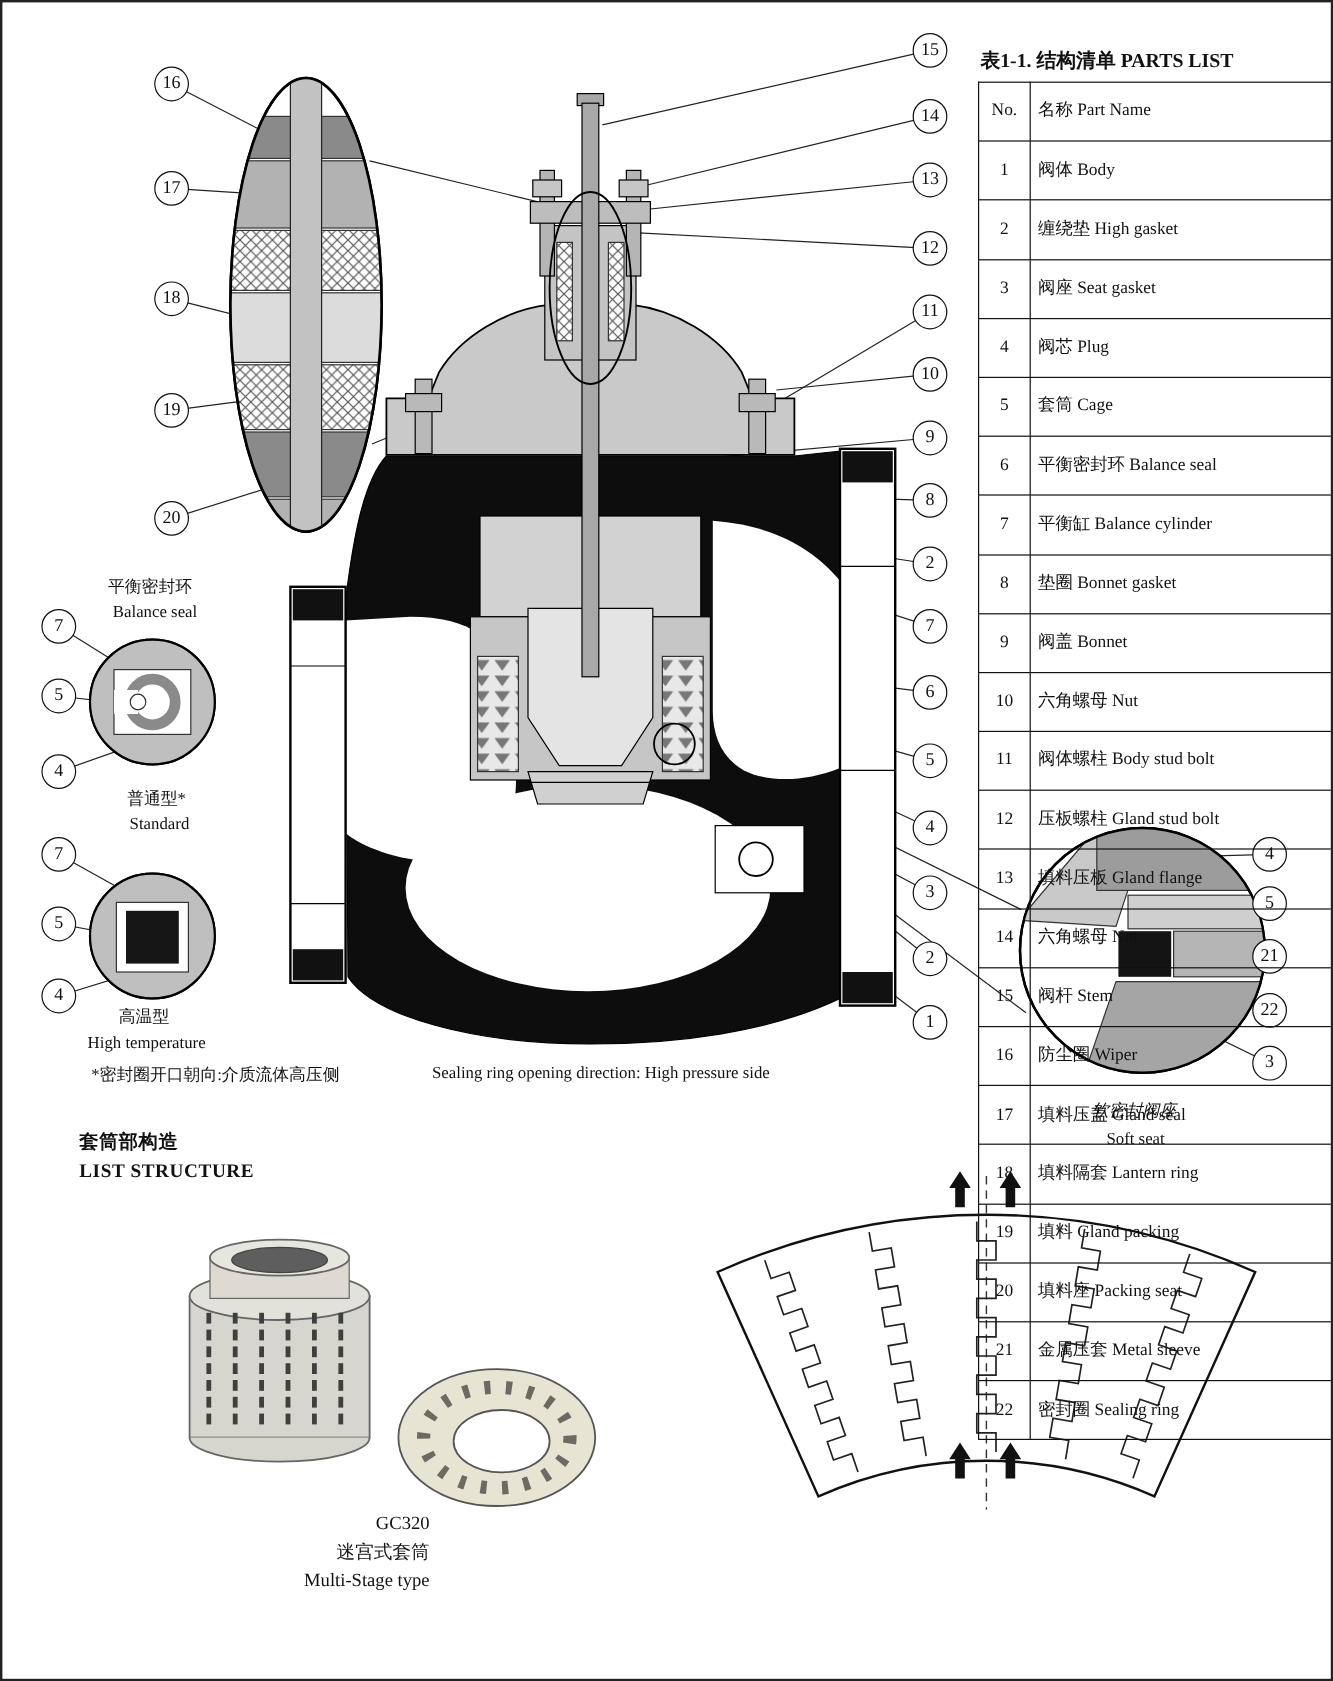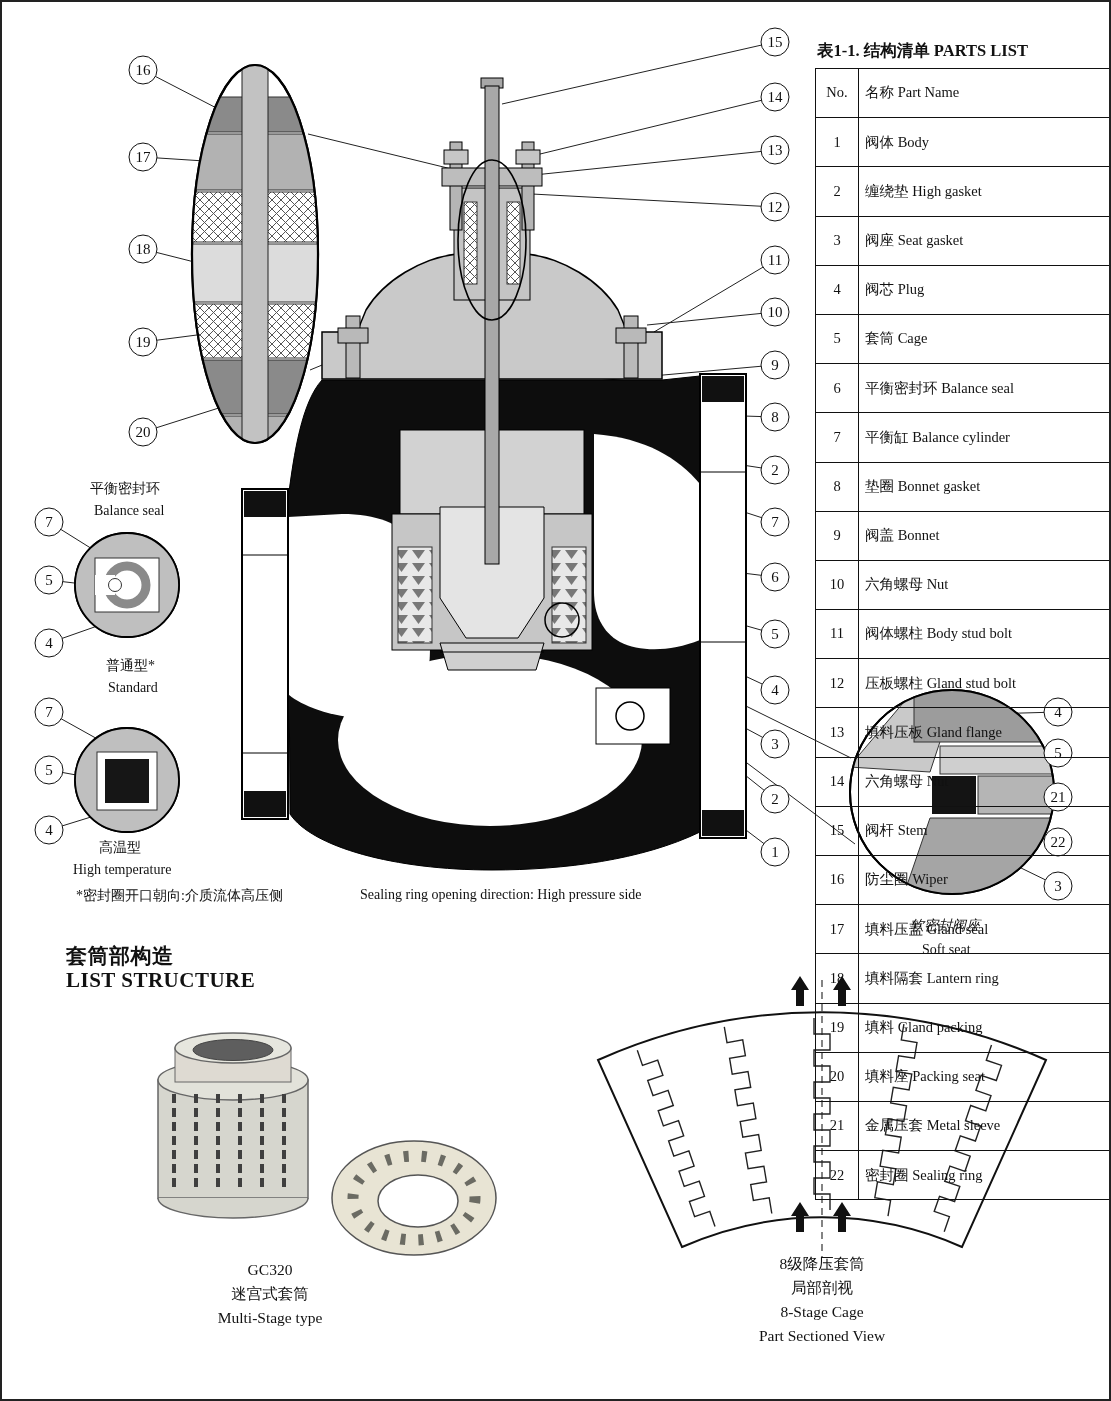--- a/index.html
+++ b/index.html
@@ -3,35 +3,35 @@
 <meta charset="utf-8">
 <style>
   html,body{margin:0;padding:0;background:#fff;}
   .canvas{
     position:relative;width:1111px;height:1401px;background:#fff;
     font-family:"Liberation Serif","DejaVu Serif",serif;color:#111;
     overflow:hidden;border:2px solid #222;box-sizing:border-box;
   }
   .diagram{position:absolute;left:0;top:0;z-index:1;}
   .lbl{position:absolute;font-size:14px;white-space:nowrap;z-index:2;}
-  .lbl.b{font-weight:bold;font-size:21px;letter-spacing:.5px;}
+  .lbl.b{font-weight:bold;font-size:16px;letter-spacing:.5px;}
   .callout{
     position:absolute;width:27px;height:27px;border:1.6px solid #111;border-radius:50%;
     background:#fff;display:flex;align-items:center;justify-content:center;
     font-size:15px;transform:translate(-50%,-50%);z-index:3;line-height:1;
   }
   .parts-table-wrap{position:absolute;left:813px;top:38px;width:304px;z-index:4;}
   .parts-title{font-weight:bold;font-size:16.5px;margin:0 0 6px 2px;white-space:nowrap;}
   table.parts{border-collapse:collapse;width:100%;font-size:14.5px;}
   table.parts th,table.parts td{
     border:1px solid #111;padding:0 6px;height:20.2px;line-height:1.2;
     font-weight:normal;text-align:left;
   }
   table.parts th.no,table.parts td.no{width:38px;text-align:center;padding:14px 2px;}
-  .label-block{position:absolute;z-index:2;text-align:center;font-size:15.5px;line-height:1.55;}
+  .label-block{position:absolute;z-index:2;text-align:right;font-size:15.5px;line-height:1.55;}
 </style>
 </head>
 <body>
 
 <div class="canvas">
 
   <svg class="diagram" width="1107" height="1397" viewBox="0 0 1107 1397">
     <defs>
       <pattern id="xh" width="9" height="9" patternUnits="userSpaceOnUse">
         <rect width="9" height="9" fill="#fff"></rect>
@@ -411,26 +411,20 @@
   <div class="lbl" style="left:920px;top:940px;">Soft seat</div>
   <div class="lbl b" style="left:64px;top:940px;">套筒部构造</div>
   <div class="lbl b" style="left:64px;top:966px;">LIST STRUCTURE</div>
 
   <div class="label-block" style="left:180px;top:1256px;width:176px;">
     <div>GC320</div>
     <div>迷宫式套筒</div>
     <div>Multi-Stage type</div>
   </div>
 
-  <div class="label-block" style="left:700px;top:1250px;width:240px;">
-    <div>8级降压套筒</div>
-    <div>局部剖视</div>
-    <div>8-Stage Cage</div>
-    <div>Part Sectioned View</div>
-  </div>
 
 <div class="callout" style="left: 141px; top: 68px;">16</div>
     <div class="callout" style="left: 141px; top: 155px;">17</div>
     <div class="callout" style="left: 141px; top: 247px;">18</div>
     <div class="callout" style="left: 141px; top: 340px;">19</div>
     <div class="callout" style="left: 141px; top: 430px;">20</div>
     <div class="callout" style="left: 773px; top: 40px;">15</div>
     <div class="callout" style="left: 773px; top: 95px;">14</div>
     <div class="callout" style="left: 773px; top: 148px;">13</div>
     <div class="callout" style="left: 773px; top: 205px;">12</div>

